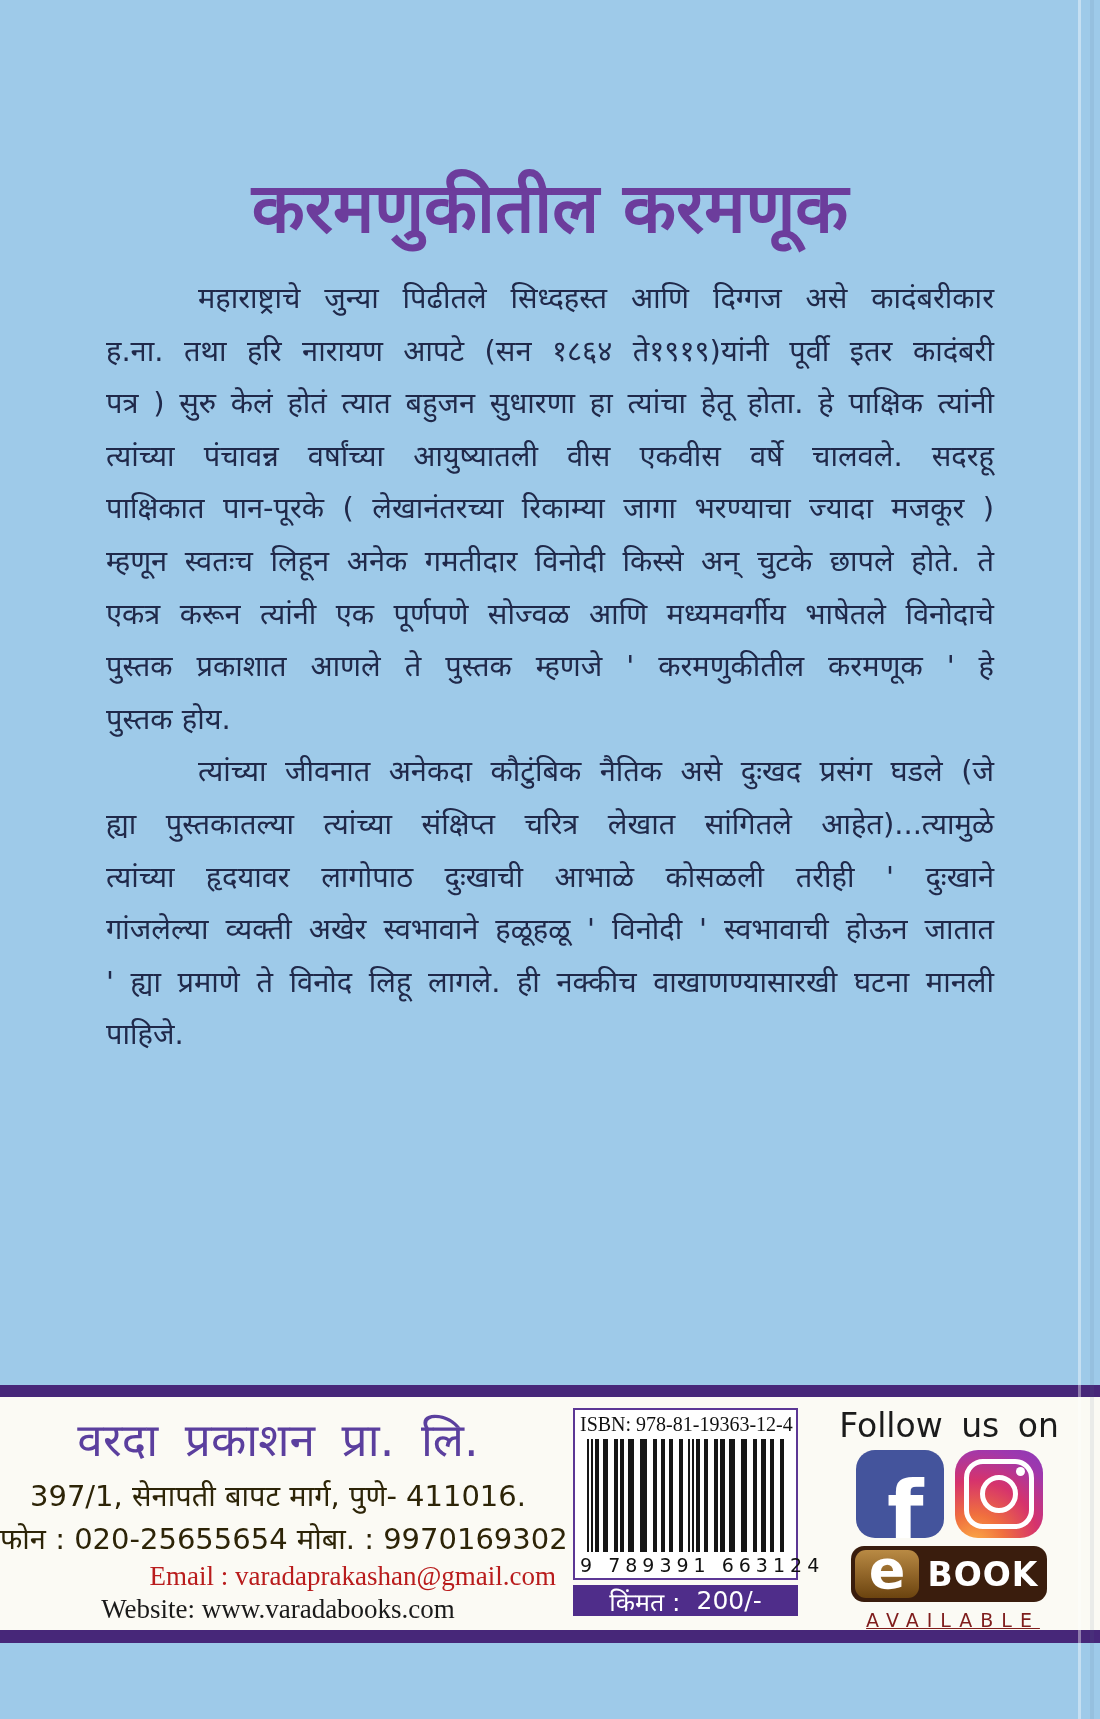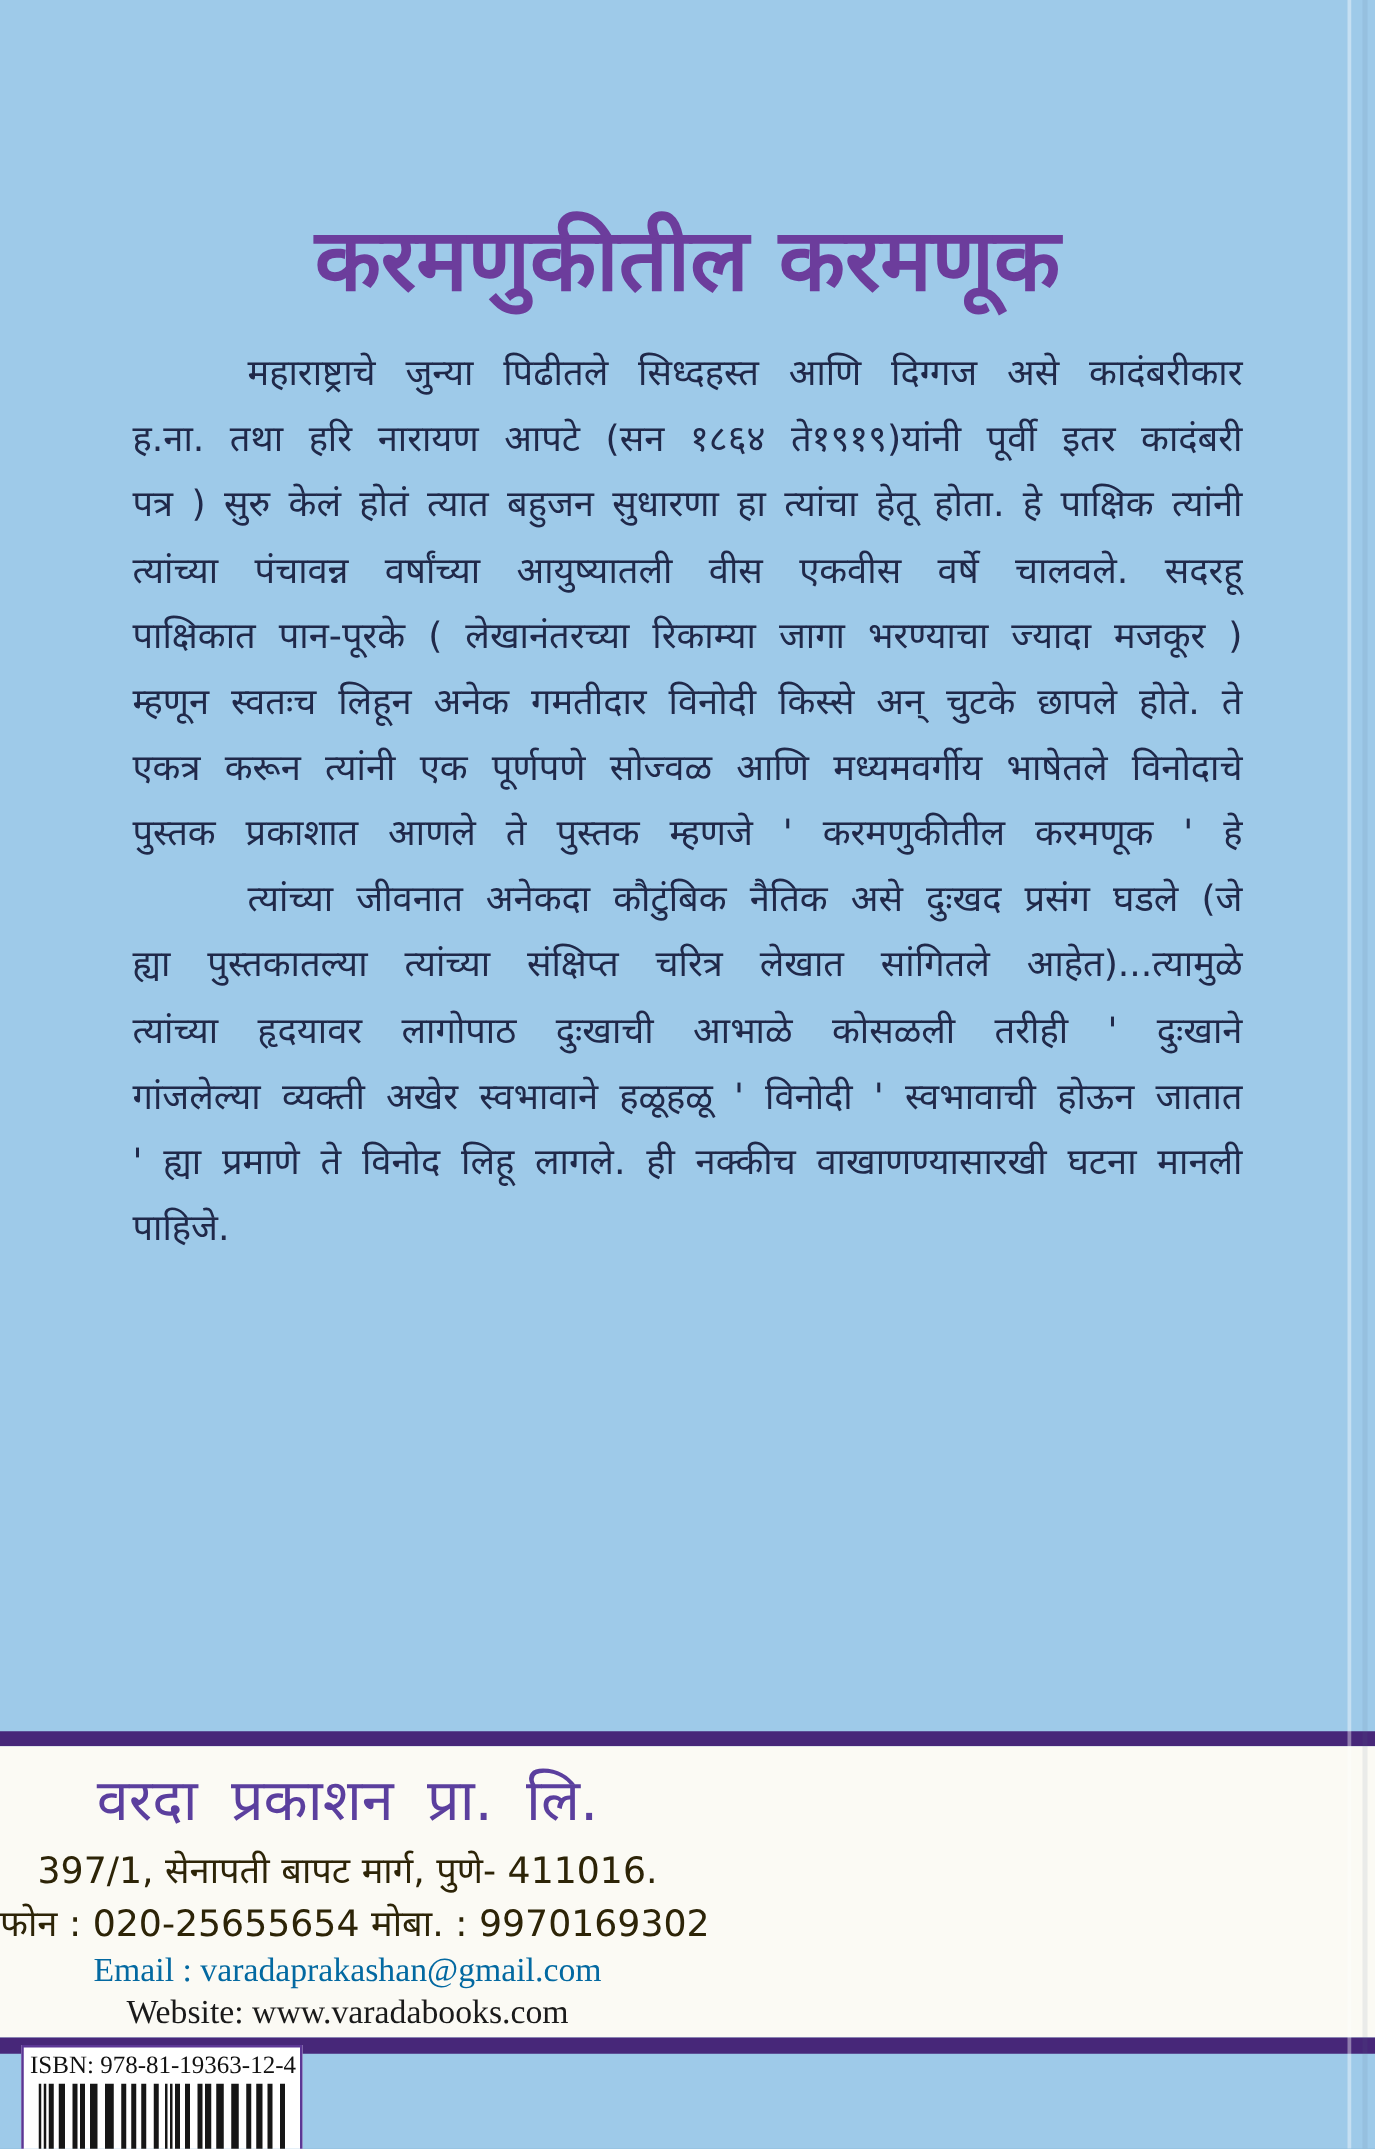--- a/index.html
+++ b/index.html
@@ -15,29 +15,29 @@
   .blurb { position:absolute; top:272px; left:106px; width:888px;
            color:#20294a; font-size:29px; }
   .bline { line-height:52.6px; text-align:justify; text-align-last:justify; }
   .bline.indent { padding-left:92px; }
   .bline.plast { text-align-last:left; }
 
   
   .bottom { position:absolute; top:1385px; left:0; width:1100px; }
   .rule { height:12px; background:#472779; }
   .rule.thick { height:13px; }
-  .band { height:233px; background:#fbfaf4; display:flex;flex-direction:column; }
+  .band { height:233px; background:#fbfaf4; display:flex; }
 
   
   .publisher { width:556px; padding-top:10px; text-align:center; }
   .publisher > div { white-space:nowrap; }
   .pub-name { font-size:46px; color:#5b3f9e; word-spacing:12px; margin-bottom:6px; }
   .pub-address { font-size:29px; color:#2d2407; margin-bottom:4px; }
   .pub-phone { font-size:29px; color:#2d2407; margin-bottom:4px; }
-  .pub-email { font-family:"Liberation Serif",serif; font-size:27px; color:#0369a1; margin-bottom:2px; }
+  .pub-email { font-family:"Liberation Serif",serif; font-size:27px; color:#b91c1c; margin-bottom:2px;text-align:right; }
   .pub-website { font-family:"Liberation Serif",serif; font-size:27px; color:#1a1a1a; }
 
   
   .isbn-col { width:242px; padding-left:17px; padding-top:11px; }
   .isbn-box { height:172px; background:#ffffff; border:2px solid #5c3795;
               padding:3px 5px 2px; display:flex; flex-direction:column;justify-content:center; }
   .isbn-label { font-family:"Liberation Serif",serif; font-size:20px; text-align:center;
                 color:#111; white-space:nowrap; }
   .barcode { flex:1; margin:3px 7px 0; display:flex; }
   .barcode span { display:block; height:100%; }
@@ -93,20 +93,21 @@
 
   <div class="blurb">
     <div class="bline indent">महाराष्ट्राचे जुन्या पिढीतले सिध्दहस्त आणि दिग्गज असे कादंबरीकार</div>
     <div class="bline">ह.ना. तथा हरि नारायण आपटे (सन १८६४ ते१९१९)यांनी पूर्वी इतर कादंबरी</div>
     <div class="bline">पत्र ) सुरु केलं होतं त्यात बहुजन सुधारणा हा त्यांचा हेतू होता. हे पाक्षिक त्यांनी</div>
     <div class="bline">त्यांच्या पंचावन्न वर्षांच्या आयुष्यातली वीस एकवीस वर्षे चालवले. सदरहू</div>
     <div class="bline">पाक्षिकात पान-पूरके ( लेखानंतरच्या रिकाम्या जागा भरण्याचा ज्यादा मजकूर )</div>
     <div class="bline">म्हणून स्वतःच लिहून अनेक गमतीदार विनोदी किस्से अन् चुटके छापले होते. ते</div>
     <div class="bline">एकत्र करून त्यांनी एक पूर्णपणे सोज्वळ आणि मध्यमवर्गीय भाषेतले विनोदाचे</div>
     <div class="bline">पुस्तक प्रकाशात आणले ते पुस्तक म्हणजे ' करमणुकीतील करमणूक ' हे</div>
+    <div class="bline plast">पुस्तक होय.</div>
     <div class="bline indent">त्यांच्या जीवनात अनेकदा कौटुंबिक नैतिक असे दुःखद प्रसंग घडले (जे</div>
     <div class="bline">ह्या पुस्तकातल्या त्यांच्या संक्षिप्त चरित्र लेखात सांगितले आहेत)...त्यामुळे</div>
     <div class="bline">त्यांच्या हृदयावर लागोपाठ दुःखाची आभाळे कोसळली तरीही ' दुःखाने</div>
     <div class="bline">गांजलेल्या व्यक्ती अखेर स्वभावाने हळूहळू ' विनोदी ' स्वभावाची होऊन जातात</div>
     <div class="bline">' ह्या प्रमाणे ते विनोद लिहू लागले. ही नक्कीच वाखाणण्यासारखी घटना मानली</div>
     <div class="bline plast">पाहिजे.</div>
   </div>
 
   <div class="bottom">
     <div class="rule"></div>

